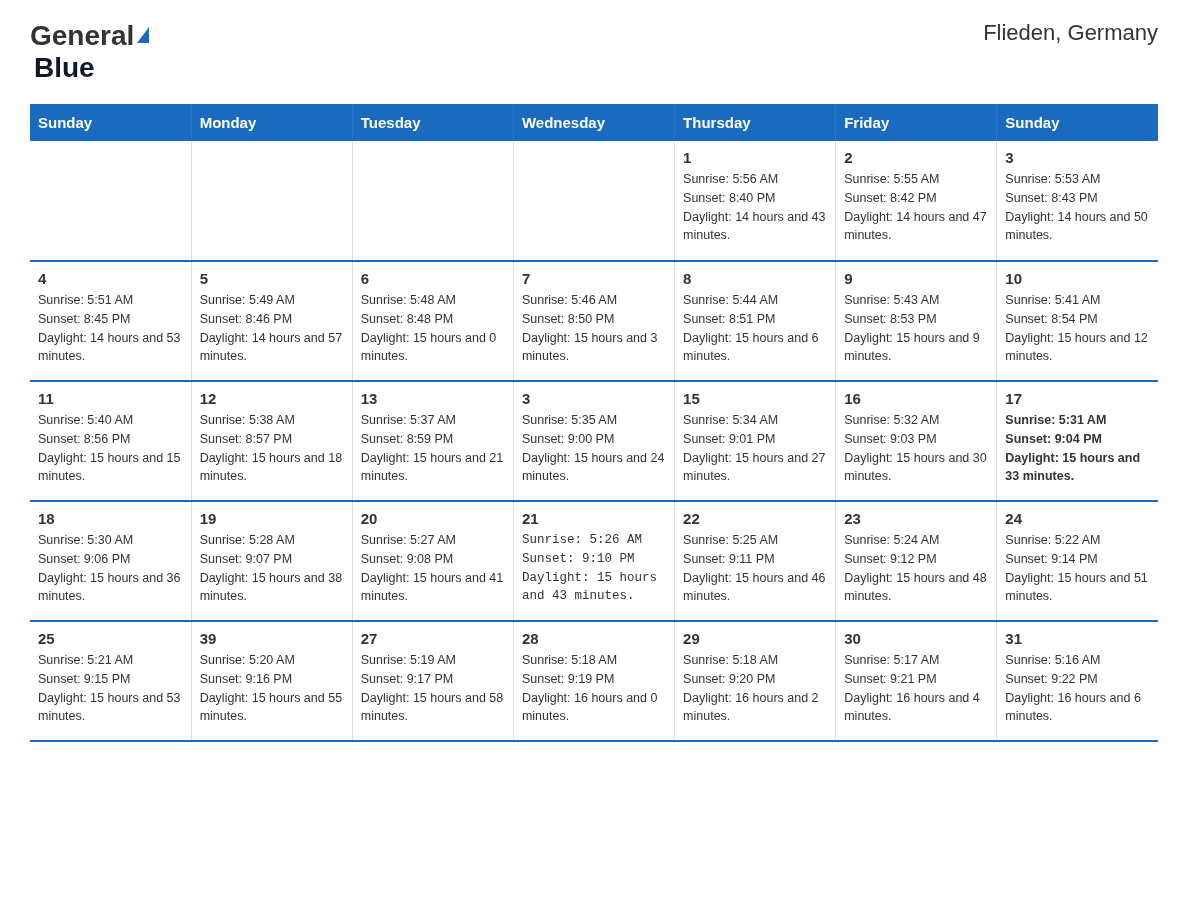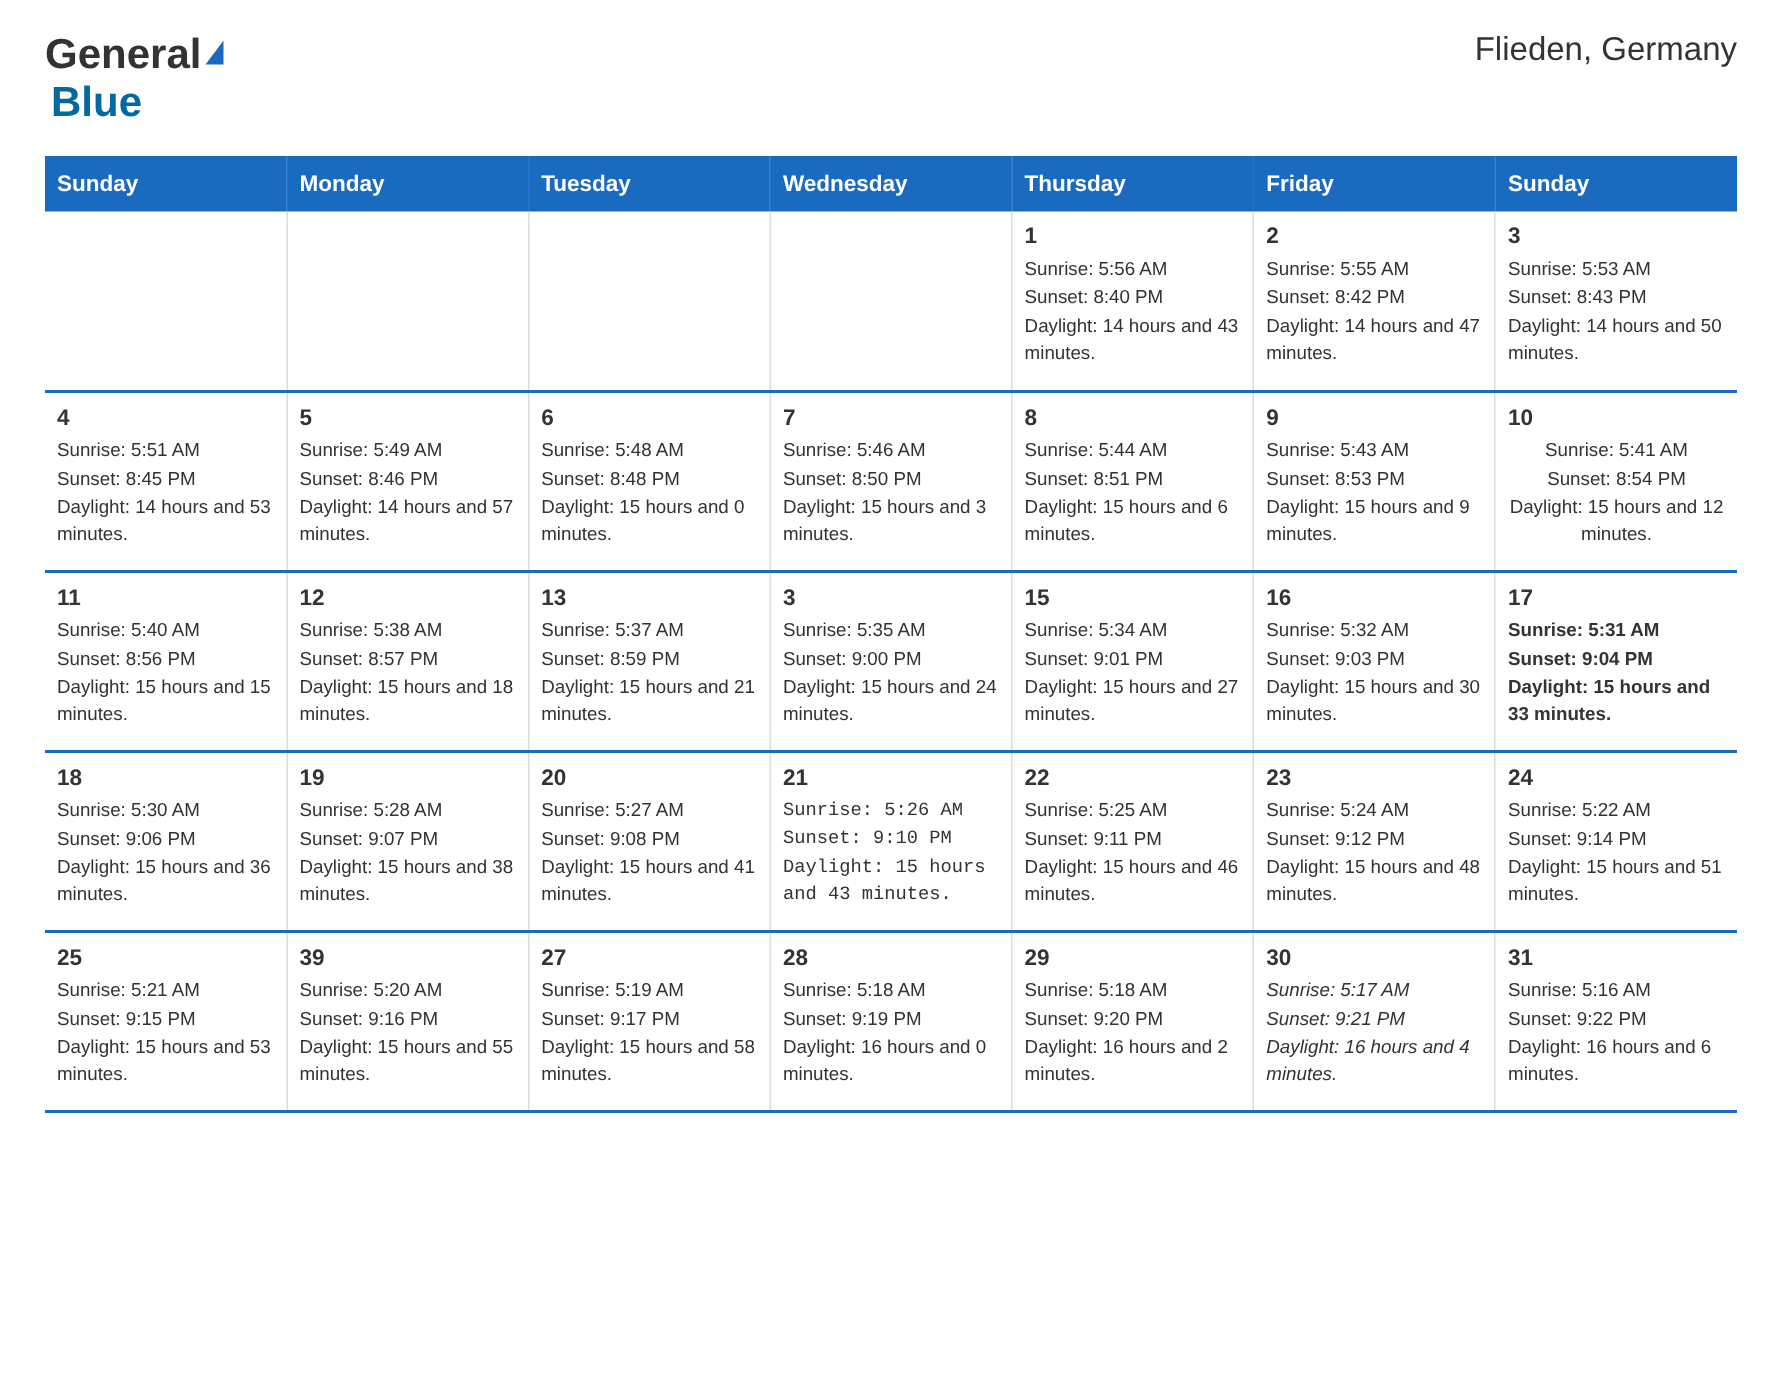--- a/index.html
+++ b/index.html
@@ -81,21 +81,21 @@
 </head>
 <body>
 
 <div class="header">
   <div class="logo">
     <div class="logo-general">
       <span style="font-size:28px;font-weight:bold;color:#333;">General</span>
       <span style="display:inline-block;width:0;height:0;border-left:12px solid transparent;border-bottom:16px solid #1a6bbf;margin-left:3px;margin-bottom:2px;"></span>
     </div>
     <div>
-      <span style="font-size:28px;font-weight:bold;color:#0369a1;margin-left:4px;">Blue</span>
+      <span style="font-size:28px;font-weight:bold;color:#0f172a;margin-left:4px;">Blue</span>
     </div>
   </div>
   <div class="title-block">
     <h2>Flieden, Germany</h2>
   </div>
 </div>
 
 <table>
   <thead>
     <tr>
@@ -165,21 +165,21 @@
 Daylight: 15 hours and 6 minutes.</div>
         </td>
         <td>
           <div class="day-number">9</div>
           <div class="day-info" style="white-space: pre-line;">Sunrise: 5:43 AM
 Sunset: 8:53 PM
 Daylight: 15 hours and 9 minutes.</div>
         </td>
         <td>
           <div class="day-number">10</div>
-          <div class="day-info" style="white-space: pre-line; text-align: center;">Sunrise: 5:41 AM
+          <div class="day-info" style="white-space: pre-line;">Sunrise: 5:41 AM
 Sunset: 8:54 PM
 Daylight: 15 hours and 12 minutes.</div>
         </td>
       </tr>
       <tr>
         <td>
           <div class="day-number">11</div>
           <div class="day-info" style="white-space: pre-line;">Sunrise: 5:40 AM
 Sunset: 8:56 PM
 Daylight: 15 hours and 15 minutes.</div>
@@ -291,21 +291,21 @@
 Daylight: 16 hours and 0 minutes.</div>
         </td>
         <td>
           <div class="day-number">29</div>
           <div class="day-info" style="white-space: pre-line;">Sunrise: 5:18 AM
 Sunset: 9:20 PM
 Daylight: 16 hours and 2 minutes.</div>
         </td>
         <td>
           <div class="day-number">30</div>
-          <div class="day-info" style="white-space: pre-line; font-style: italic;">Sunrise: 5:17 AM
+          <div class="day-info" style="white-space: pre-line;">Sunrise: 5:17 AM
 Sunset: 9:21 PM
 Daylight: 16 hours and 4 minutes.</div>
         </td>
         <td>
           <div class="day-number">31</div>
           <div class="day-info" style="white-space: pre-line;">Sunrise: 5:16 AM
 Sunset: 9:22 PM
 Daylight: 16 hours and 6 minutes.</div>
         </td>
       </tr>

